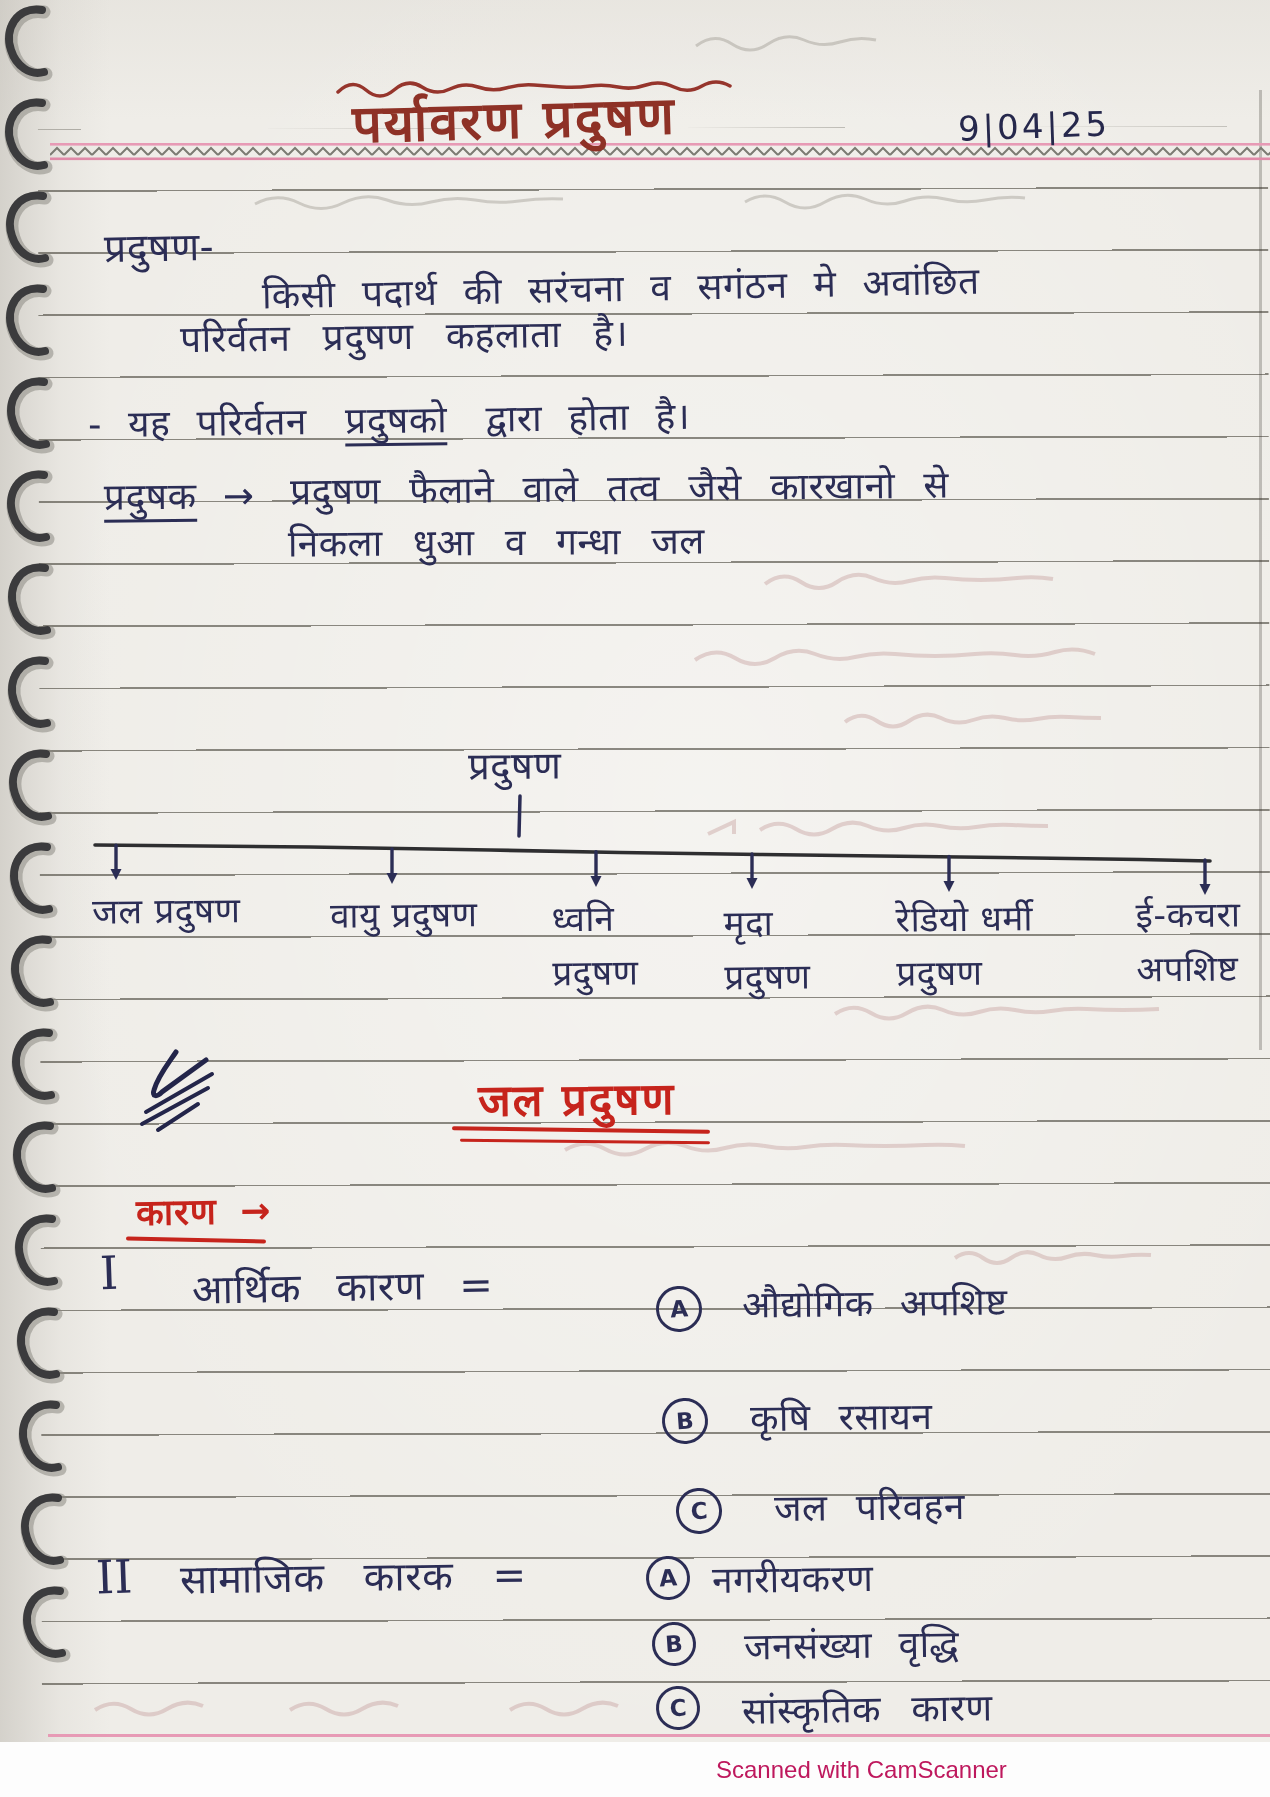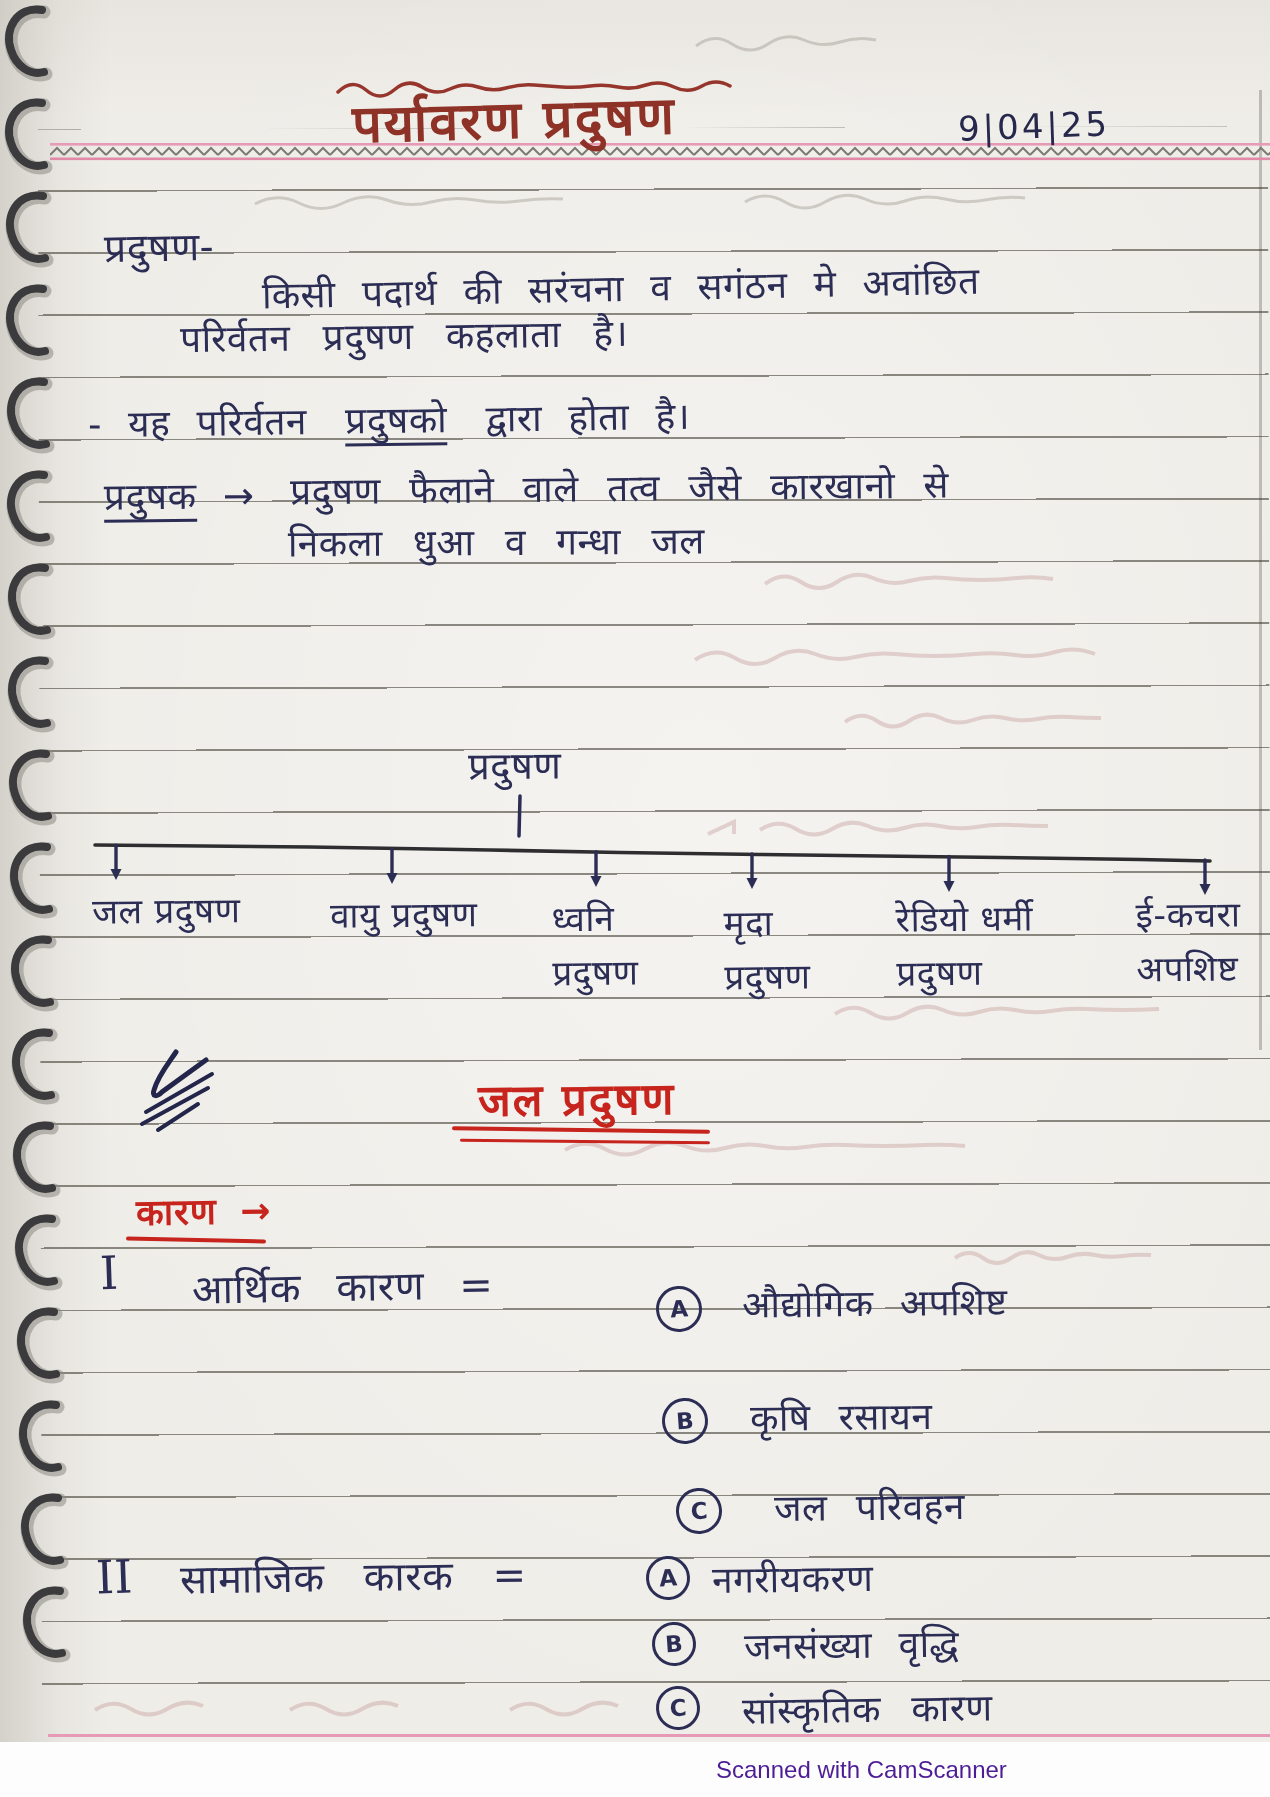--- a/index.html
+++ b/index.html
@@ -34,21 +34,21 @@
   .redbar{background:#c6241c;border-radius:2px;}
   .pinkbar{background:#e79ab5;}
   .numeral{font-family:"DejaVu Serif",serif;font-size:46px;color:#2b2d55;}
   .circ{display:inline-flex;align-items:center;justify-content:center;
         width:40px;height:40px;border:3px solid #2b2d55;border-radius:50%;
         font-size:23px;font-weight:bold;color:#2b2d55;transform:rotate(-4deg);}
   .item-text{font-size:37px;color:#2b2d55;letter-spacing:.5px;}
   .branch-label{font-size:35px;color:#2b2d55;line-height:1.55;}
   .branch-label span{display:block;}
   .footer-strip{left:0;top:1742px;width:1270px;height:55px;background:#fdfdfd;}
-  .footer-text{font-size:24px;color:#4c1d95;font-family:"Liberation Sans",sans-serif;}
+  .footer-text{font-size:24px;color:#be185d;font-family:"Liberation Sans",sans-serif;}
   .ghost{opacity:.45;filter:blur(.6px);pointer-events:none;}
   .pencil{opacity:.5;filter:blur(.4px);pointer-events:none;}
   svg{display:block;overflow:visible;}
 </style>
 </head>
 <body>
 
 <div class="abs paper-shade"></div>
 
 <div class="abs ruled"></div>

